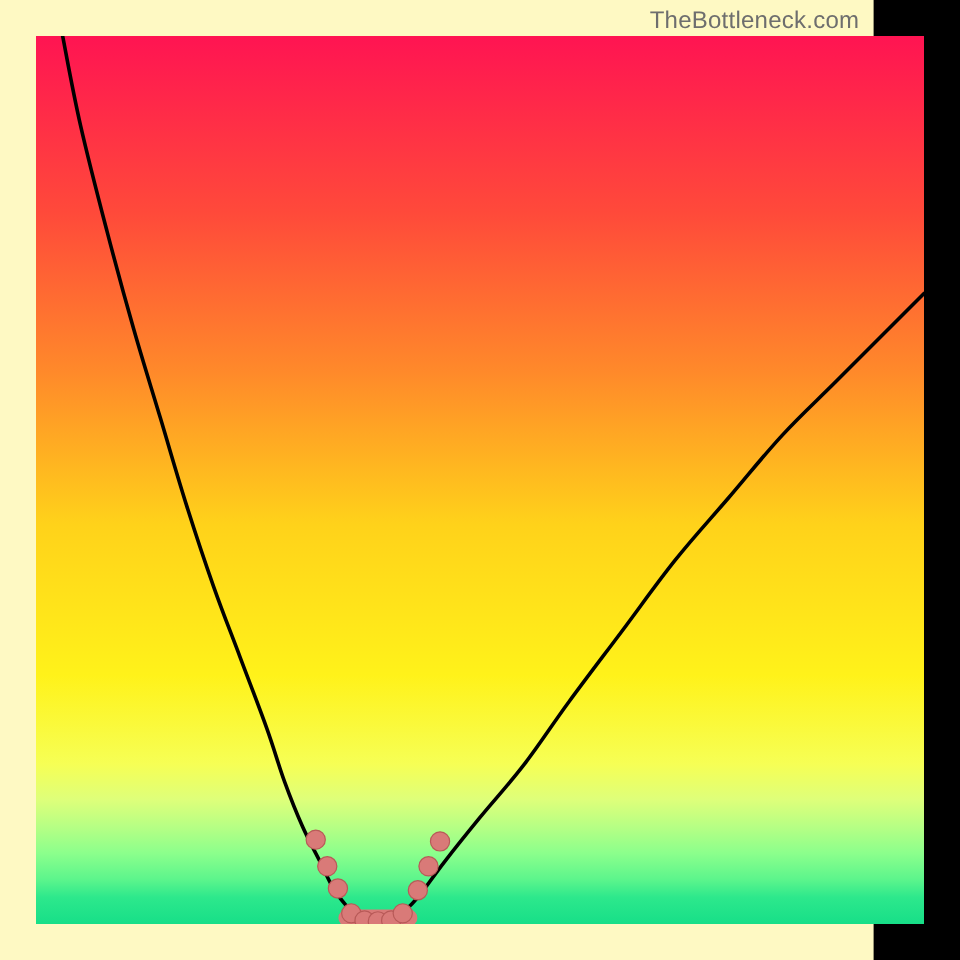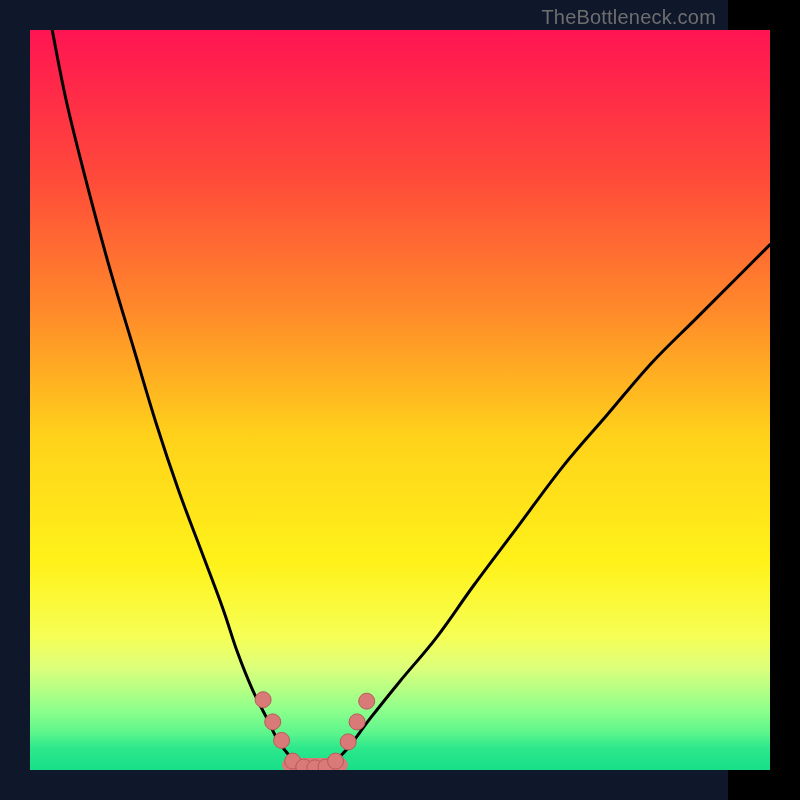--- a/index.html
+++ b/index.html
@@ -10,21 +10,21 @@
     background: #000;
     overflow: hidden;
     font-family: Arial, Helvetica, sans-serif;
   }
   .frame {
     position: absolute;
     left: 0;
     top: 0;
     width: 728px;
     height: 800px;
-    background: #0f172a;
+    background: #fef9c3;
   }
   .plot-area {
     position: absolute;
     left: 30px;
     top: 30px;
     width: 740px;
     height: 740px;
     overflow: hidden;
   }
   .gradient {

